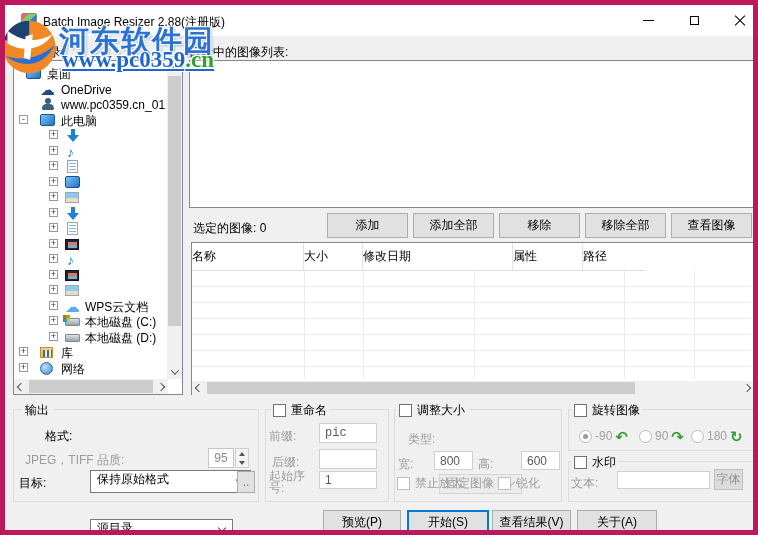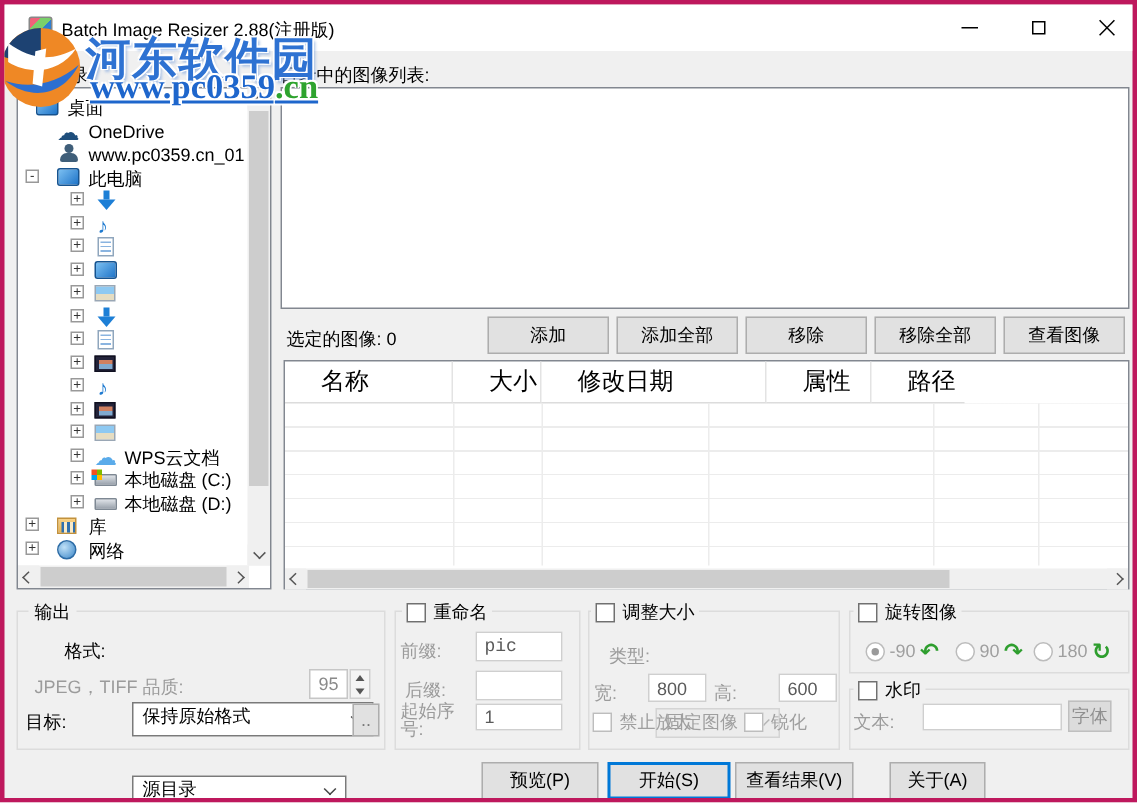--- a/index.html
+++ b/index.html
@@ -1,19 +1,19 @@
 <!DOCTYPE html>
 <html><head>
 <meta charset="utf-8">
 <style>
   * { box-sizing: border-box; margin: 0; padding: 0; }
   html,body { background:#ffffff; font-family:"Liberation Sans","DejaVu Sans",sans-serif; }
   #win {
     position:relative; width:758px; height:535px;
-    border:3px solid #be185d; background:#f0f0f0; overflow:hidden;
+    border:5px solid #be185d; background:#f0f0f0; overflow:hidden;
     font-size:12px; color:#000;
   }
 
   
   #titlebar { position:absolute; left:0; top:0; width:100%; height:31px; background:#fff; }
   #app-icon { position:absolute; left:16px; top:8px; width:16px; height:15px;
     background:linear-gradient(135deg,#f0627a 0 25%,#7ad06a 25% 55%,#2f7fd0 55%);
     border:1px solid #888; border-radius:2px; }
   #title-text { position:absolute; left:38px; top:9px; font-size:12px; white-space:nowrap; }
   .capbtn { position:absolute; top:0; width:46px; height:31px; display:flex; align-items:center; justify-content:center; }
@@ -80,22 +80,22 @@
   .c-right { transform:rotate(-45deg); }
 
   
   #list-panel { position:absolute; left:184px; top:55px; width:566px; height:148px; background:#fff; border:1px solid #828790; }
   #mid-buttons { position:absolute; left:322px; top:208px; display:flex; gap:5px; }
   .btn { background:#e1e1e1; border:1px solid #adadad; display:flex; align-items:center; justify-content:center;
     font-size:12px; color:#000; white-space:nowrap; }
   #mid-buttons .btn { width:81px; height:25px; }
   #table { position:absolute; left:186px; top:237px; width:564px; height:153px; background:#fff; border:1px solid #828790; }
   #thead { position:absolute; left:0; top:0; height:28px; width:100%; display:flex; }
-  .th { height:100%; display:flex; align-items:center; padding-left:24px; border-right:1px solid #e3e3e3;
-    border-bottom:1px solid #dcdcdc; font-size:16px; }
+  .th { height:100%; display:flex; align-items:center; padding-left:0; border-right:1px solid #e3e3e3;
+    border-bottom:1px solid #dcdcdc; font-size:12px; }
   .th:last-child { border-right:none; }
   #tbody { position:absolute; left:0; top:28px; width:100%; height:108px;
     background:repeating-linear-gradient(to bottom,transparent 0 15px,#ececec 15px 16px); }
   .vline { position:absolute; top:0; width:1px; height:100%; background:#ececec; }
 
   
   .gb { position:absolute; border:1px solid #dcdcdc; }
   .gb-title { position:absolute; background:#f0f0f0; padding:0 4px; font-size:12px; }
   .cbrow { position:absolute; display:flex; align-items:center; gap:5px; background:#f0f0f0; padding:0 3px; }
   .cb { width:13px; height:13px; background:#fff; border:1px solid #707070; flex:none; }
@@ -400,14 +400,14 @@
       <span class="rot-glyph">↷</span>
     </div>
     <div class="radio-item" style="left: 686px; top: 424px;">
       <span class="rb"></span>
       <span>180</span>
       <span class="rot-glyph">↻</span>
     </div>
     <div class="btn bbtn" style="left: 318px; width: 78px;">预览(P)</div>
     <div class="btn bbtn default" style="left: 402px; width: 82px;">开始(S)</div>
     <div class="btn bbtn" style="left: 487px; width: 79px;">查看结果(V)</div>
-    <div class="btn bbtn" style="left: 590px; width: 64px;">关于(A)</div>
+    <div class="btn bbtn" style="left: 572px; width: 80px;">关于(A)</div>
   </div>
 
 </body></html>

